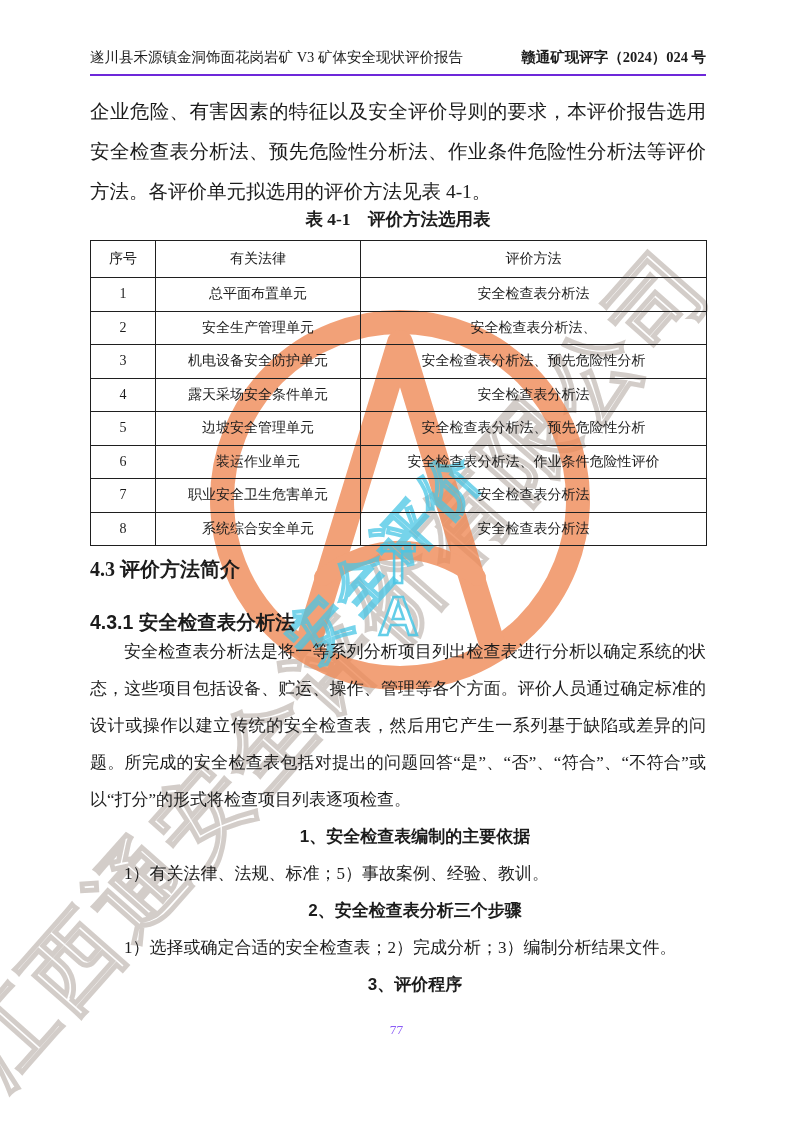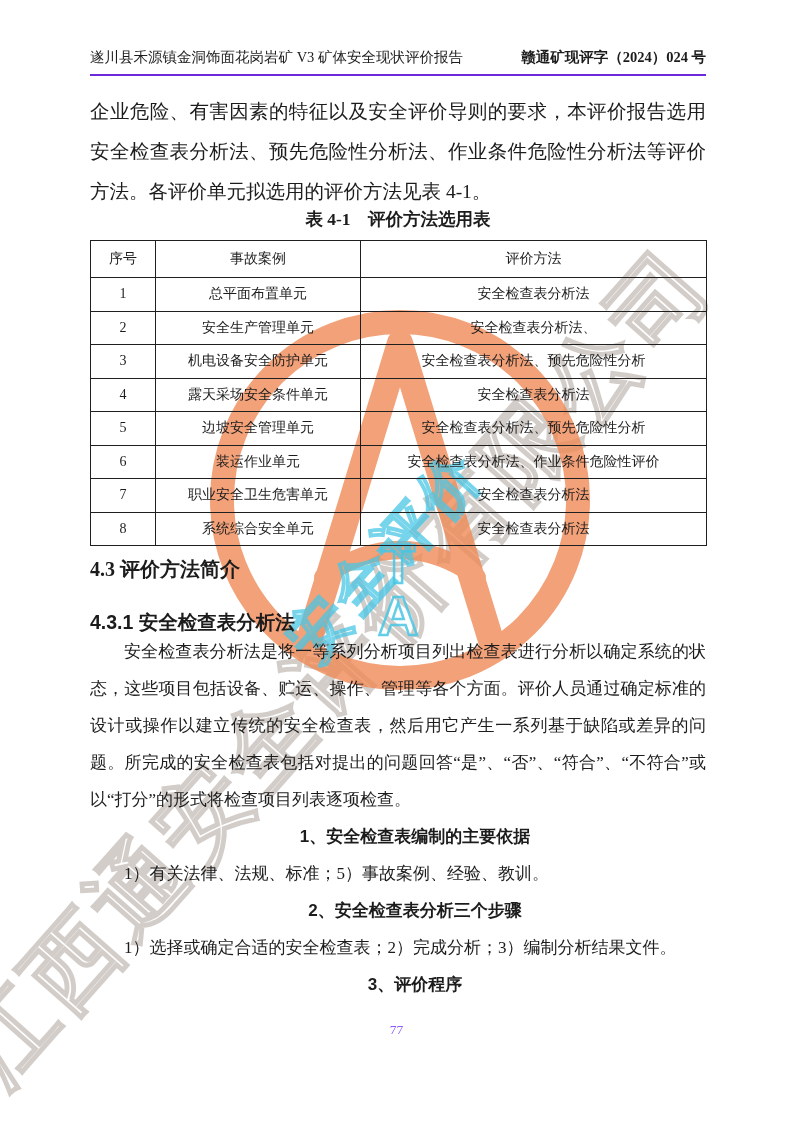--- a/index.html
+++ b/index.html
@@ -101,21 +101,21 @@
 
     <table class="tbl">
       <colgroup>
           <col style="width:65px">
           <col style="width:205px">
           <col style="width:346px">
         </colgroup>
       <thead>
         <tr>
           <th>序号</th>
-          <th>事故案例</th>
+          <th>有关法律</th>
           <th>评价方法</th>
         </tr>
       </thead>
       <tbody>
           <tr>
             <td>1</td>
             <td>总平面布置单元</td>
             <td>安全检查表分析法</td>
           </tr>
           <tr>

